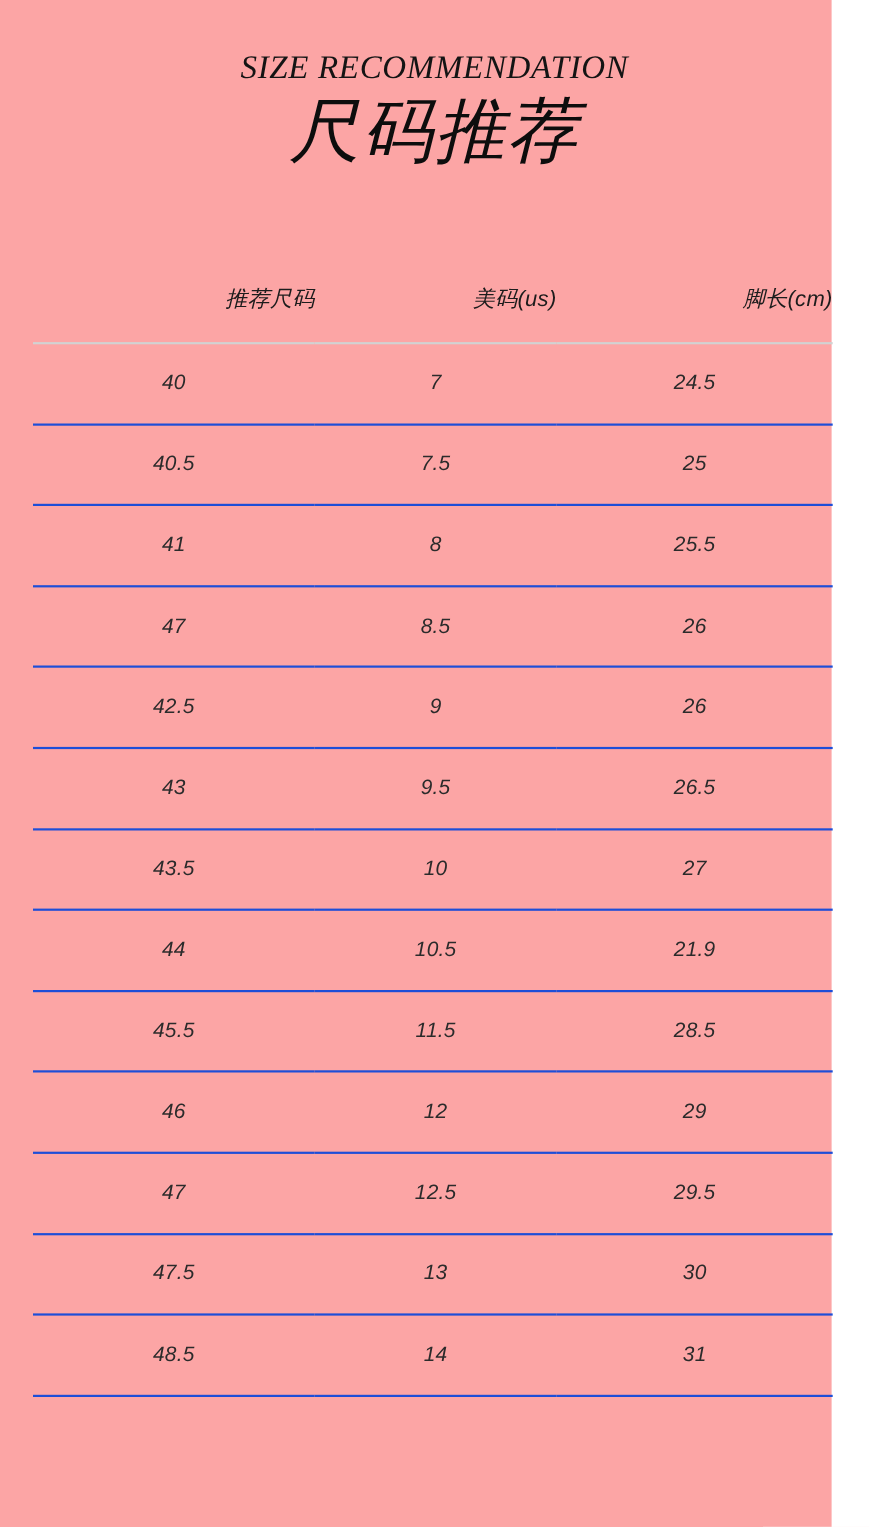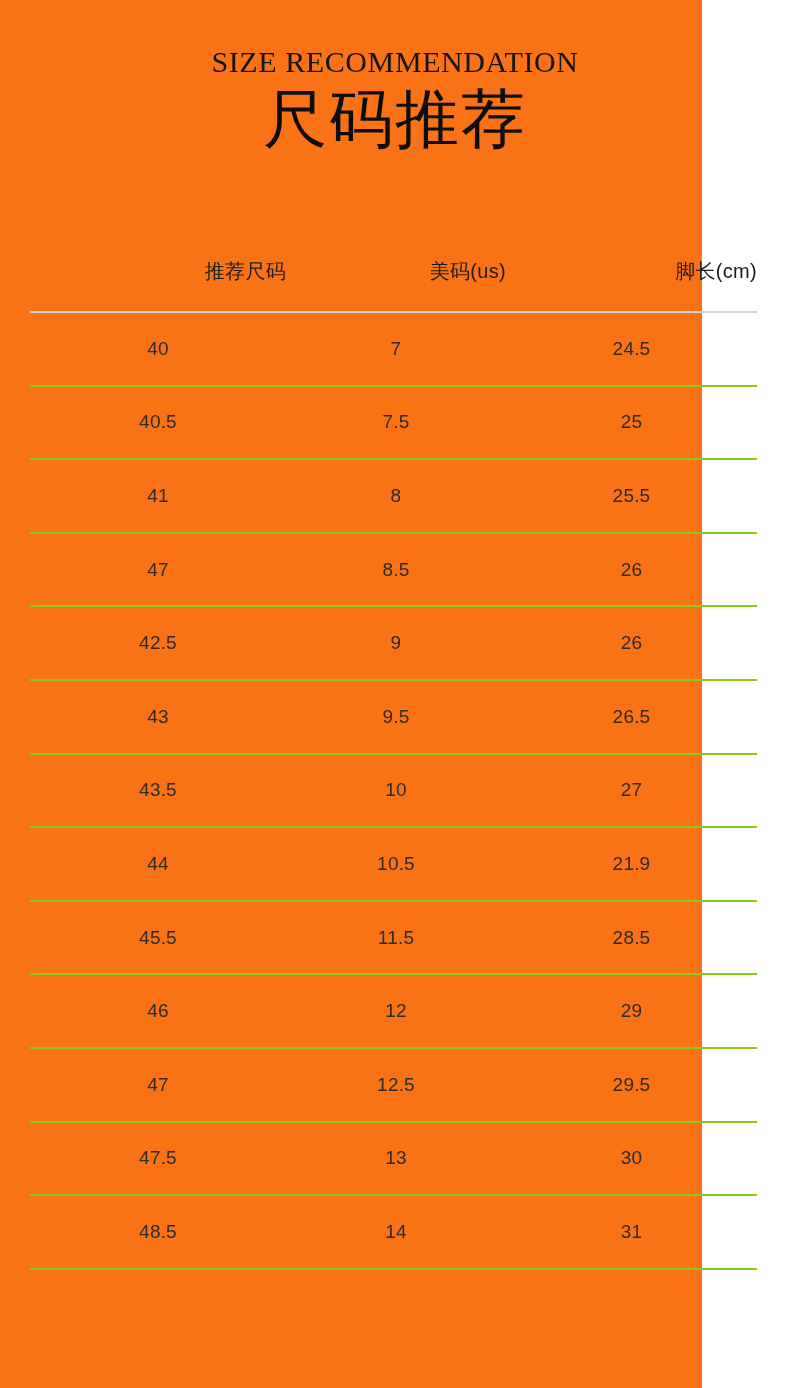--- a/index.html
+++ b/index.html
@@ -10,24 +10,25 @@
   body {
     width: 790px;
     height: 1388px;
     position: relative;
     font-family: "Liberation Sans", "DejaVu Sans", sans-serif;
     -webkit-font-smoothing: antialiased;
     overflow: hidden;
   }
 
   .page {
-    width: 702px;
+    width: 756px;
     height: 1388px;
     position: relative;
-    background: #f97316;
+    background: #fca5a5;
+    font-style: italic;
   }
 
   
   .title-block {
     position: absolute;
     top: 44px;
     left: 0;
     width: 790px;
     text-align: center;
   }
@@ -79,21 +80,21 @@
   .size-table thead th {
     border-bottom: 2px solid #d2d2d2;
   }
 
   .size-table td {
     font-size: 19px;
     color: #2b2b2b;
     text-align: center;
     height: 71.6px;
     padding: 0;
-    border-bottom: 2px solid #84cc16;
+    border-bottom: 2px solid #1d4ed8;
     letter-spacing: 0.2px;
     vertical-align: middle;
   }
 </style>
 </head>
 <body>
 
 <div class="page">
 
   <div class="title-block">

